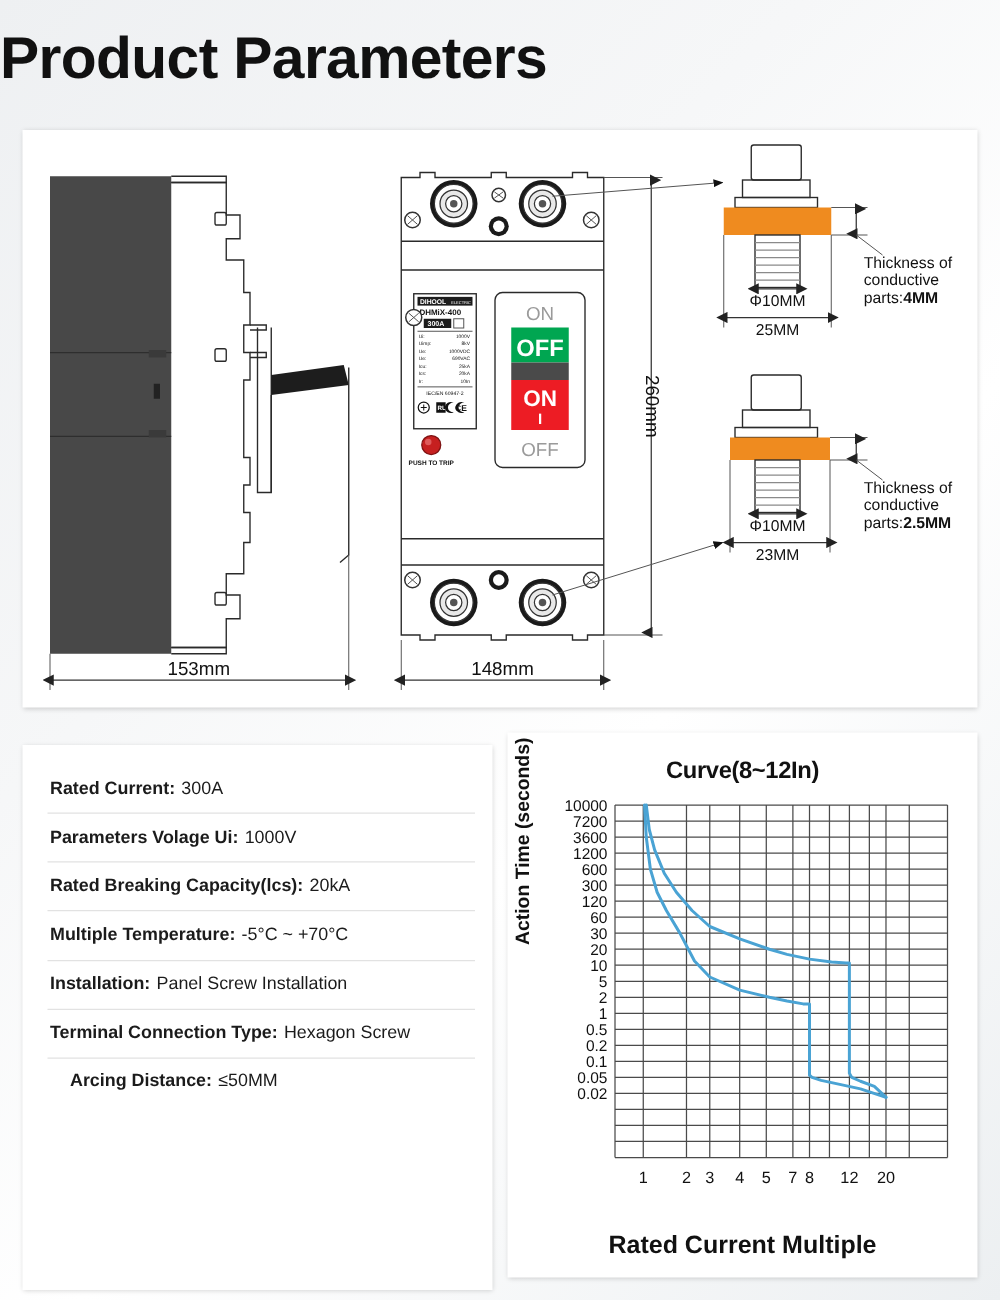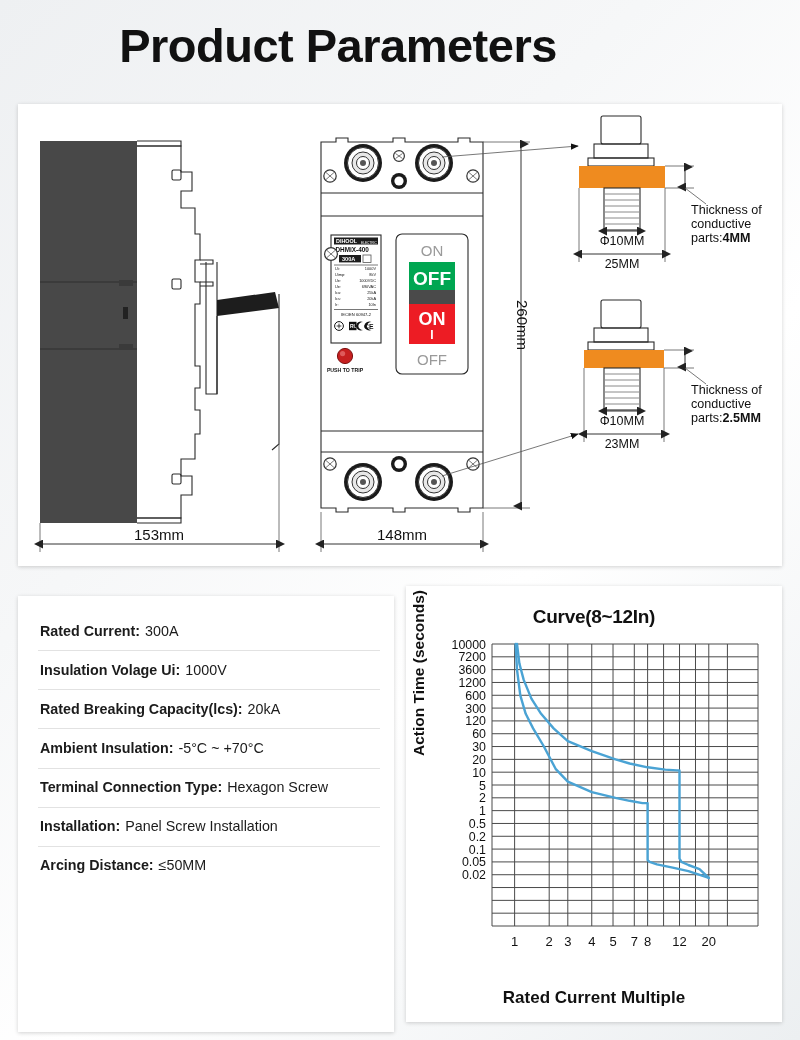--- a/index.html
+++ b/index.html
@@ -7,57 +7,57 @@
     width: 800px; height: 1040px;
     font-family: "Liberation Sans", sans-serif;
     background: linear-gradient(135deg, #eef0f2 0%, #f6f7f8 35%, #ffffff 60%, #eceff1 100%);
     overflow: hidden;
   }
   .page { position: relative; width: 800px; height: 1040px; }
 
   
   .page-title {
     position: absolute; left: 0; top: 18px; width: 676px;
-    text-align: center; font-size: 47px; font-weight: bold;
+    text-align: left; font-size: 47px; font-weight: bold;
     letter-spacing: -0.5px; color: #111; font-family: "Liberation Sans", sans-serif;
   }
 
   
   .panel {
     position: absolute; background: #fff;
     box-shadow: 0 1px 4px rgba(0,0,0,.18);
   }
   #drawing-panel { left: 18px; top: 104px; width: 764px; height: 462px; }
   #spec-panel    { left: 18px; top: 596px; width: 376px; height: 436px; }
   #curve-panel   { left: 406px; top: 586px; width: 376px; height: 436px; }
 
   
   .spec-list { padding: 16px 14px 0 20px; }
   .spec-row {
     border-bottom: 1px solid #e2e2e2;
     padding: 9.5px 2px 9.5px 2px;
     font-size: 14.3px; line-height: 1.34; color: #1b1b1b;
   }
-  .spec-row:last-child { border-bottom: none; }
+  .spec-row:last-child { border-bottom: none; margin-left: 16px; }
   .spec-row .k { font-weight: bold; }
   .spec-row .v { font-weight: normal; padding-left: 5px; }
 
   
   .chart-title {
     position: absolute; top: 20px; left: 0; width: 376px; text-align: center;
     font-size: 19px; font-weight: bold; color: #111; letter-spacing: -.3px;
   }
   .ylabel {
     position: absolute; left: 4px; top: 170px;
     transform: rotate(-90deg); transform-origin: left top;
     font-size: 15.5px; font-weight: bold; color: #111; white-space: nowrap;
   }
   .xlabel {
     position: absolute; bottom: 14px; left: 0; width: 376px; text-align: center;
-    font-size: 17px; font-weight: bold; color: #111;
+    font-size: 20px; font-weight: bold; color: #111;
   }
   .chart-svg { position: absolute; left: 0; top: 44px; }
 
   
   .draw-svg { position: absolute; left: 0; top: 0; }
 </style>
 </head>
 <body>
 
 <div class="page">
@@ -319,25 +319,25 @@
         <text x="673" y="318" style="font-size:12.6px;fill:#111;font-family:'Liberation Sans',sans-serif">
           <tspan>parts:</tspan><tspan style="font-weight:bold">2.5MM</tspan>
         </text>
       </g>
     </svg>
   </div>
 
   <div class="panel" id="spec-panel">
     <div class="spec-list" id="spec-list">
         <div class="spec-row"><span class="k">Rated Current:</span><span class="v">300A</span></div>
-        <div class="spec-row"><span class="k">Insulation Volage Ui:</span><span class="v">1000V</span></div>
+        <div class="spec-row"><span class="k">Parameters Volage Ui:</span><span class="v">1000V</span></div>
         <div class="spec-row"><span class="k">Rated Breaking Capacity(lcs):</span><span class="v">20kA</span></div>
-        <div class="spec-row"><span class="k">Ambient Insulation:</span><span class="v">-5°C ~ +70°C</span></div>
+        <div class="spec-row"><span class="k">Multiple Temperature:</span><span class="v">-5°C ~ +70°C</span></div>
+        <div class="spec-row"><span class="k">Installation:</span><span class="v">Panel Screw Installation</span></div>
         <div class="spec-row"><span class="k">Terminal Connection Type:</span><span class="v">Hexagon Screw</span></div>
-        <div class="spec-row"><span class="k">Installation:</span><span class="v">Panel Screw Installation</span></div>
         <div class="spec-row"><span class="k">Arcing Distance:</span><span class="v">≤50MM</span></div>
       </div>
   </div>
 
   <div class="panel" id="curve-panel">
     <div class="chart-title">Curve(8~12In)</div>
     <div class="ylabel">Action Time (seconds)</div>
     <div class="xlabel">Rated Current Multiple</div>
     <svg class="chart-svg" id="chart-svg" width="376" height="360" viewBox="0 0 376 360">
         <line x1="86" x2="352" y1="14" y2="14" stroke="#4a4a4a" stroke-width="1"></line>

